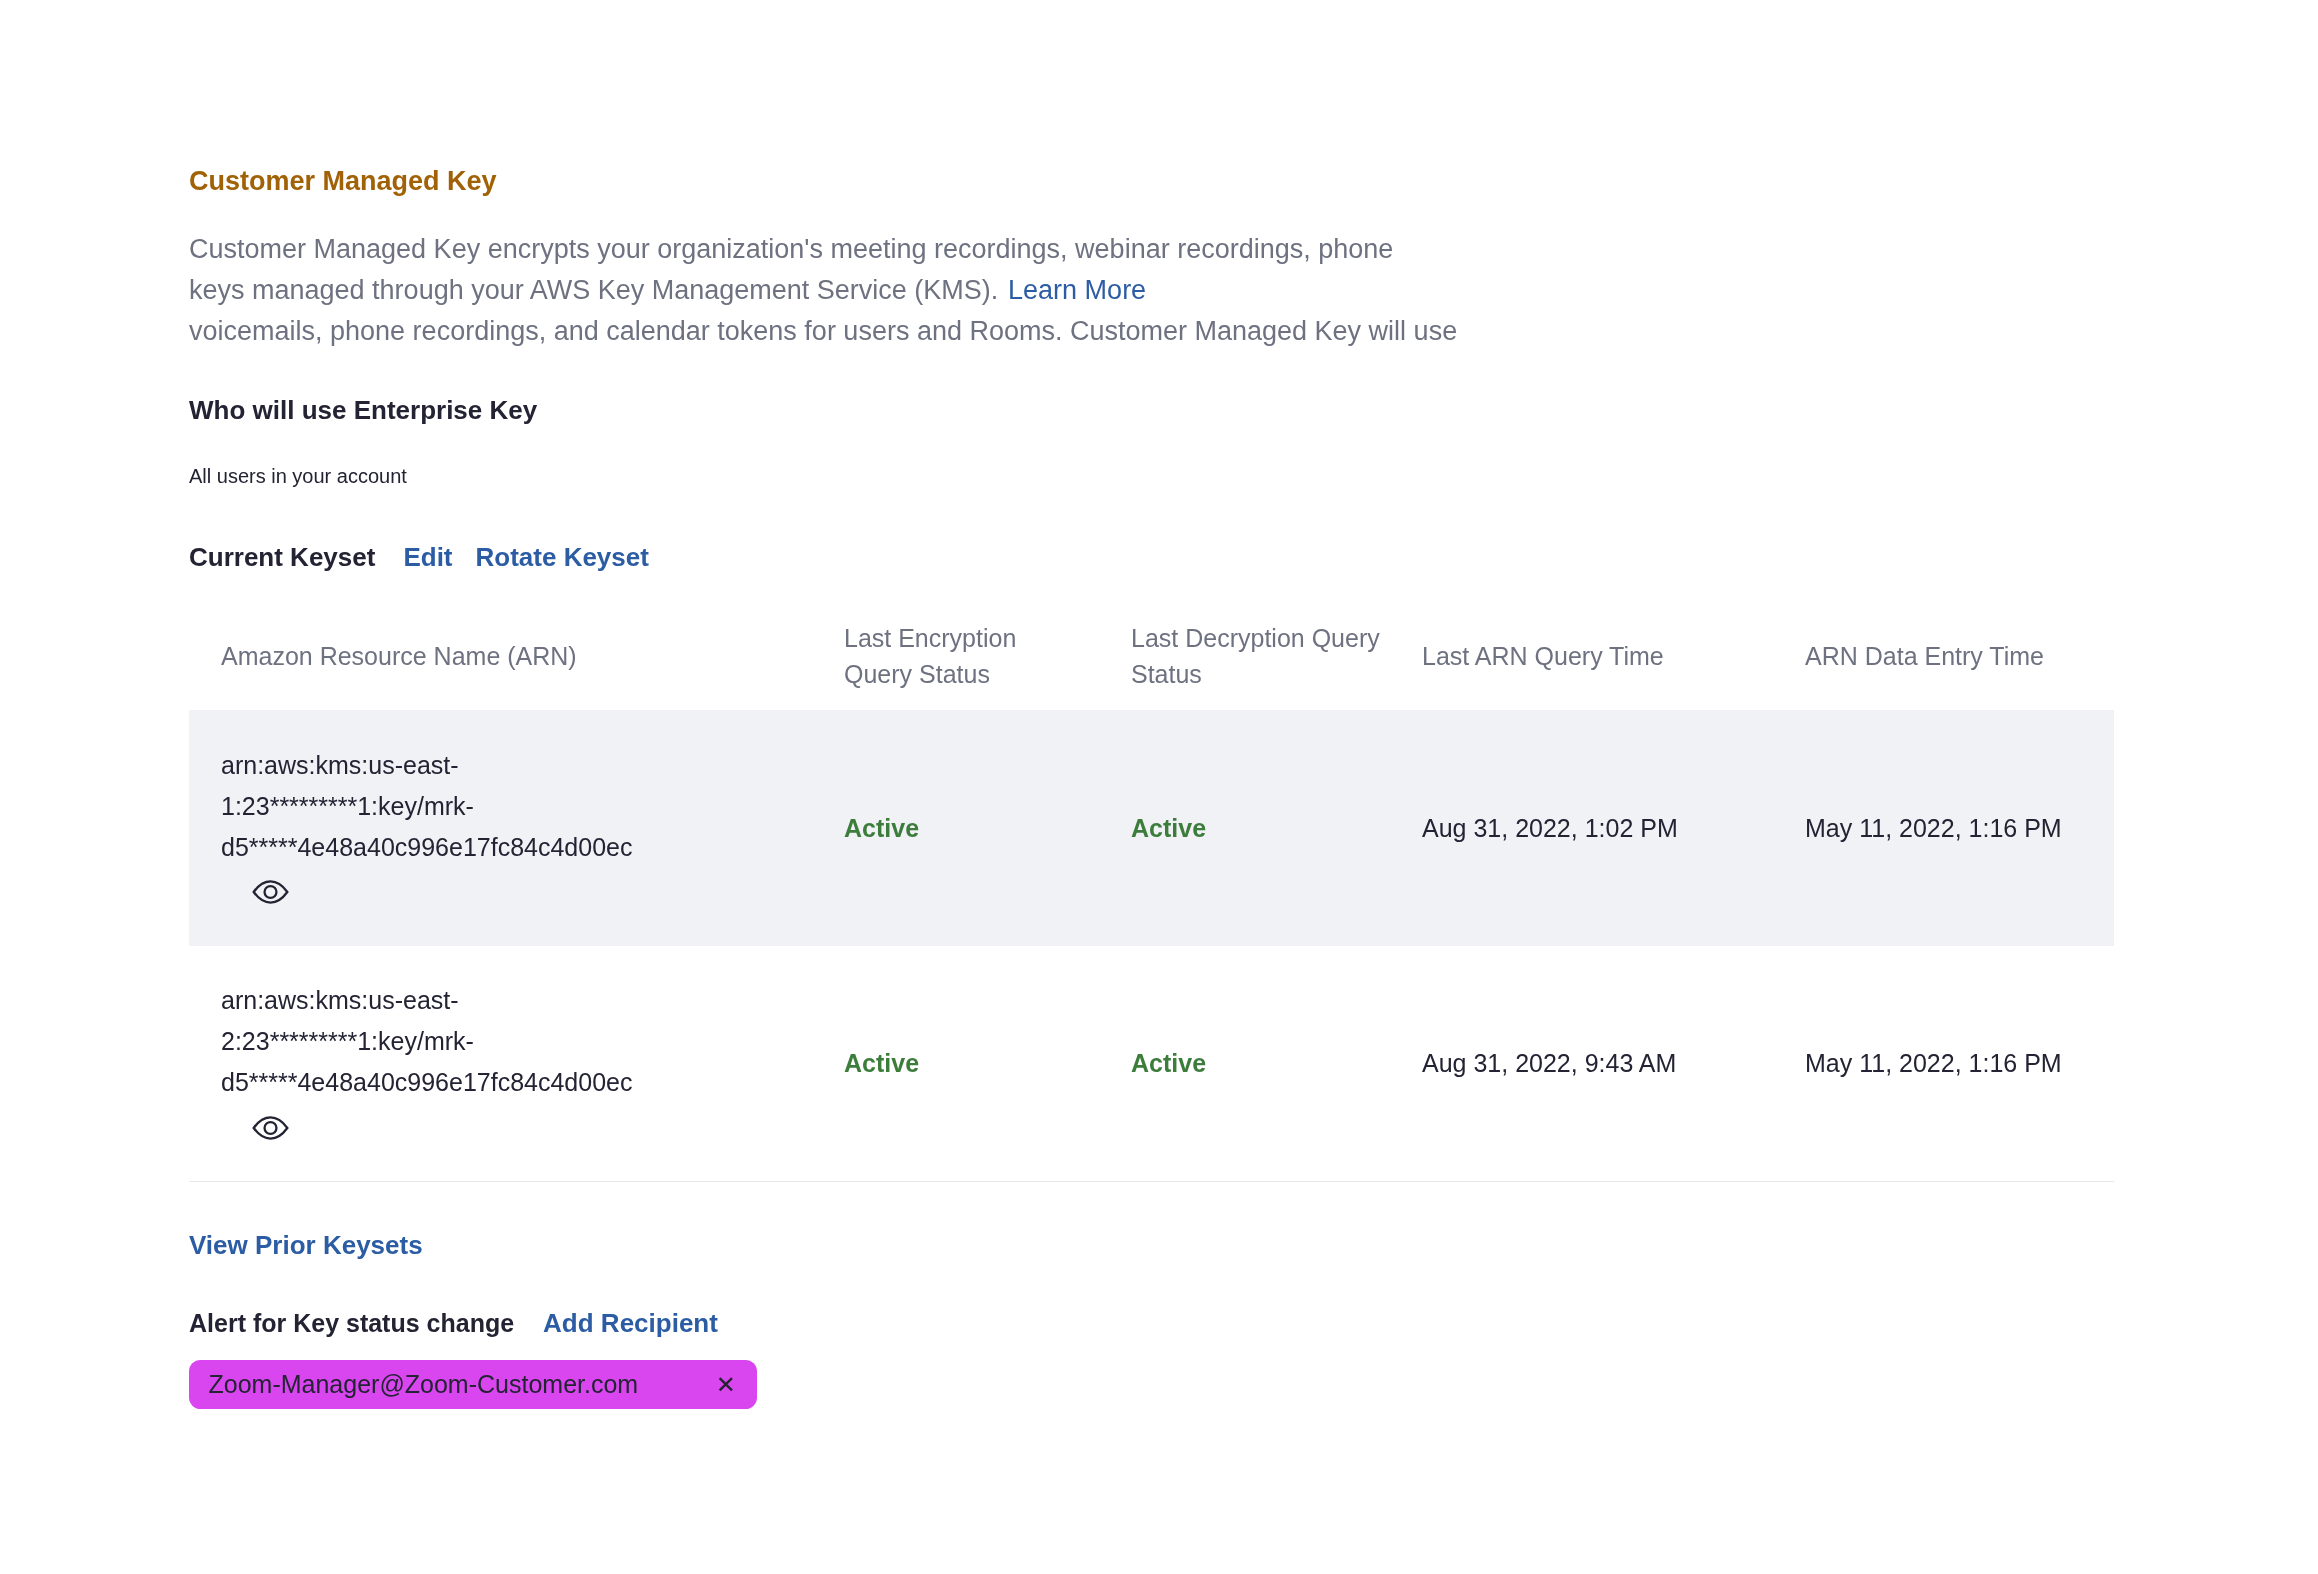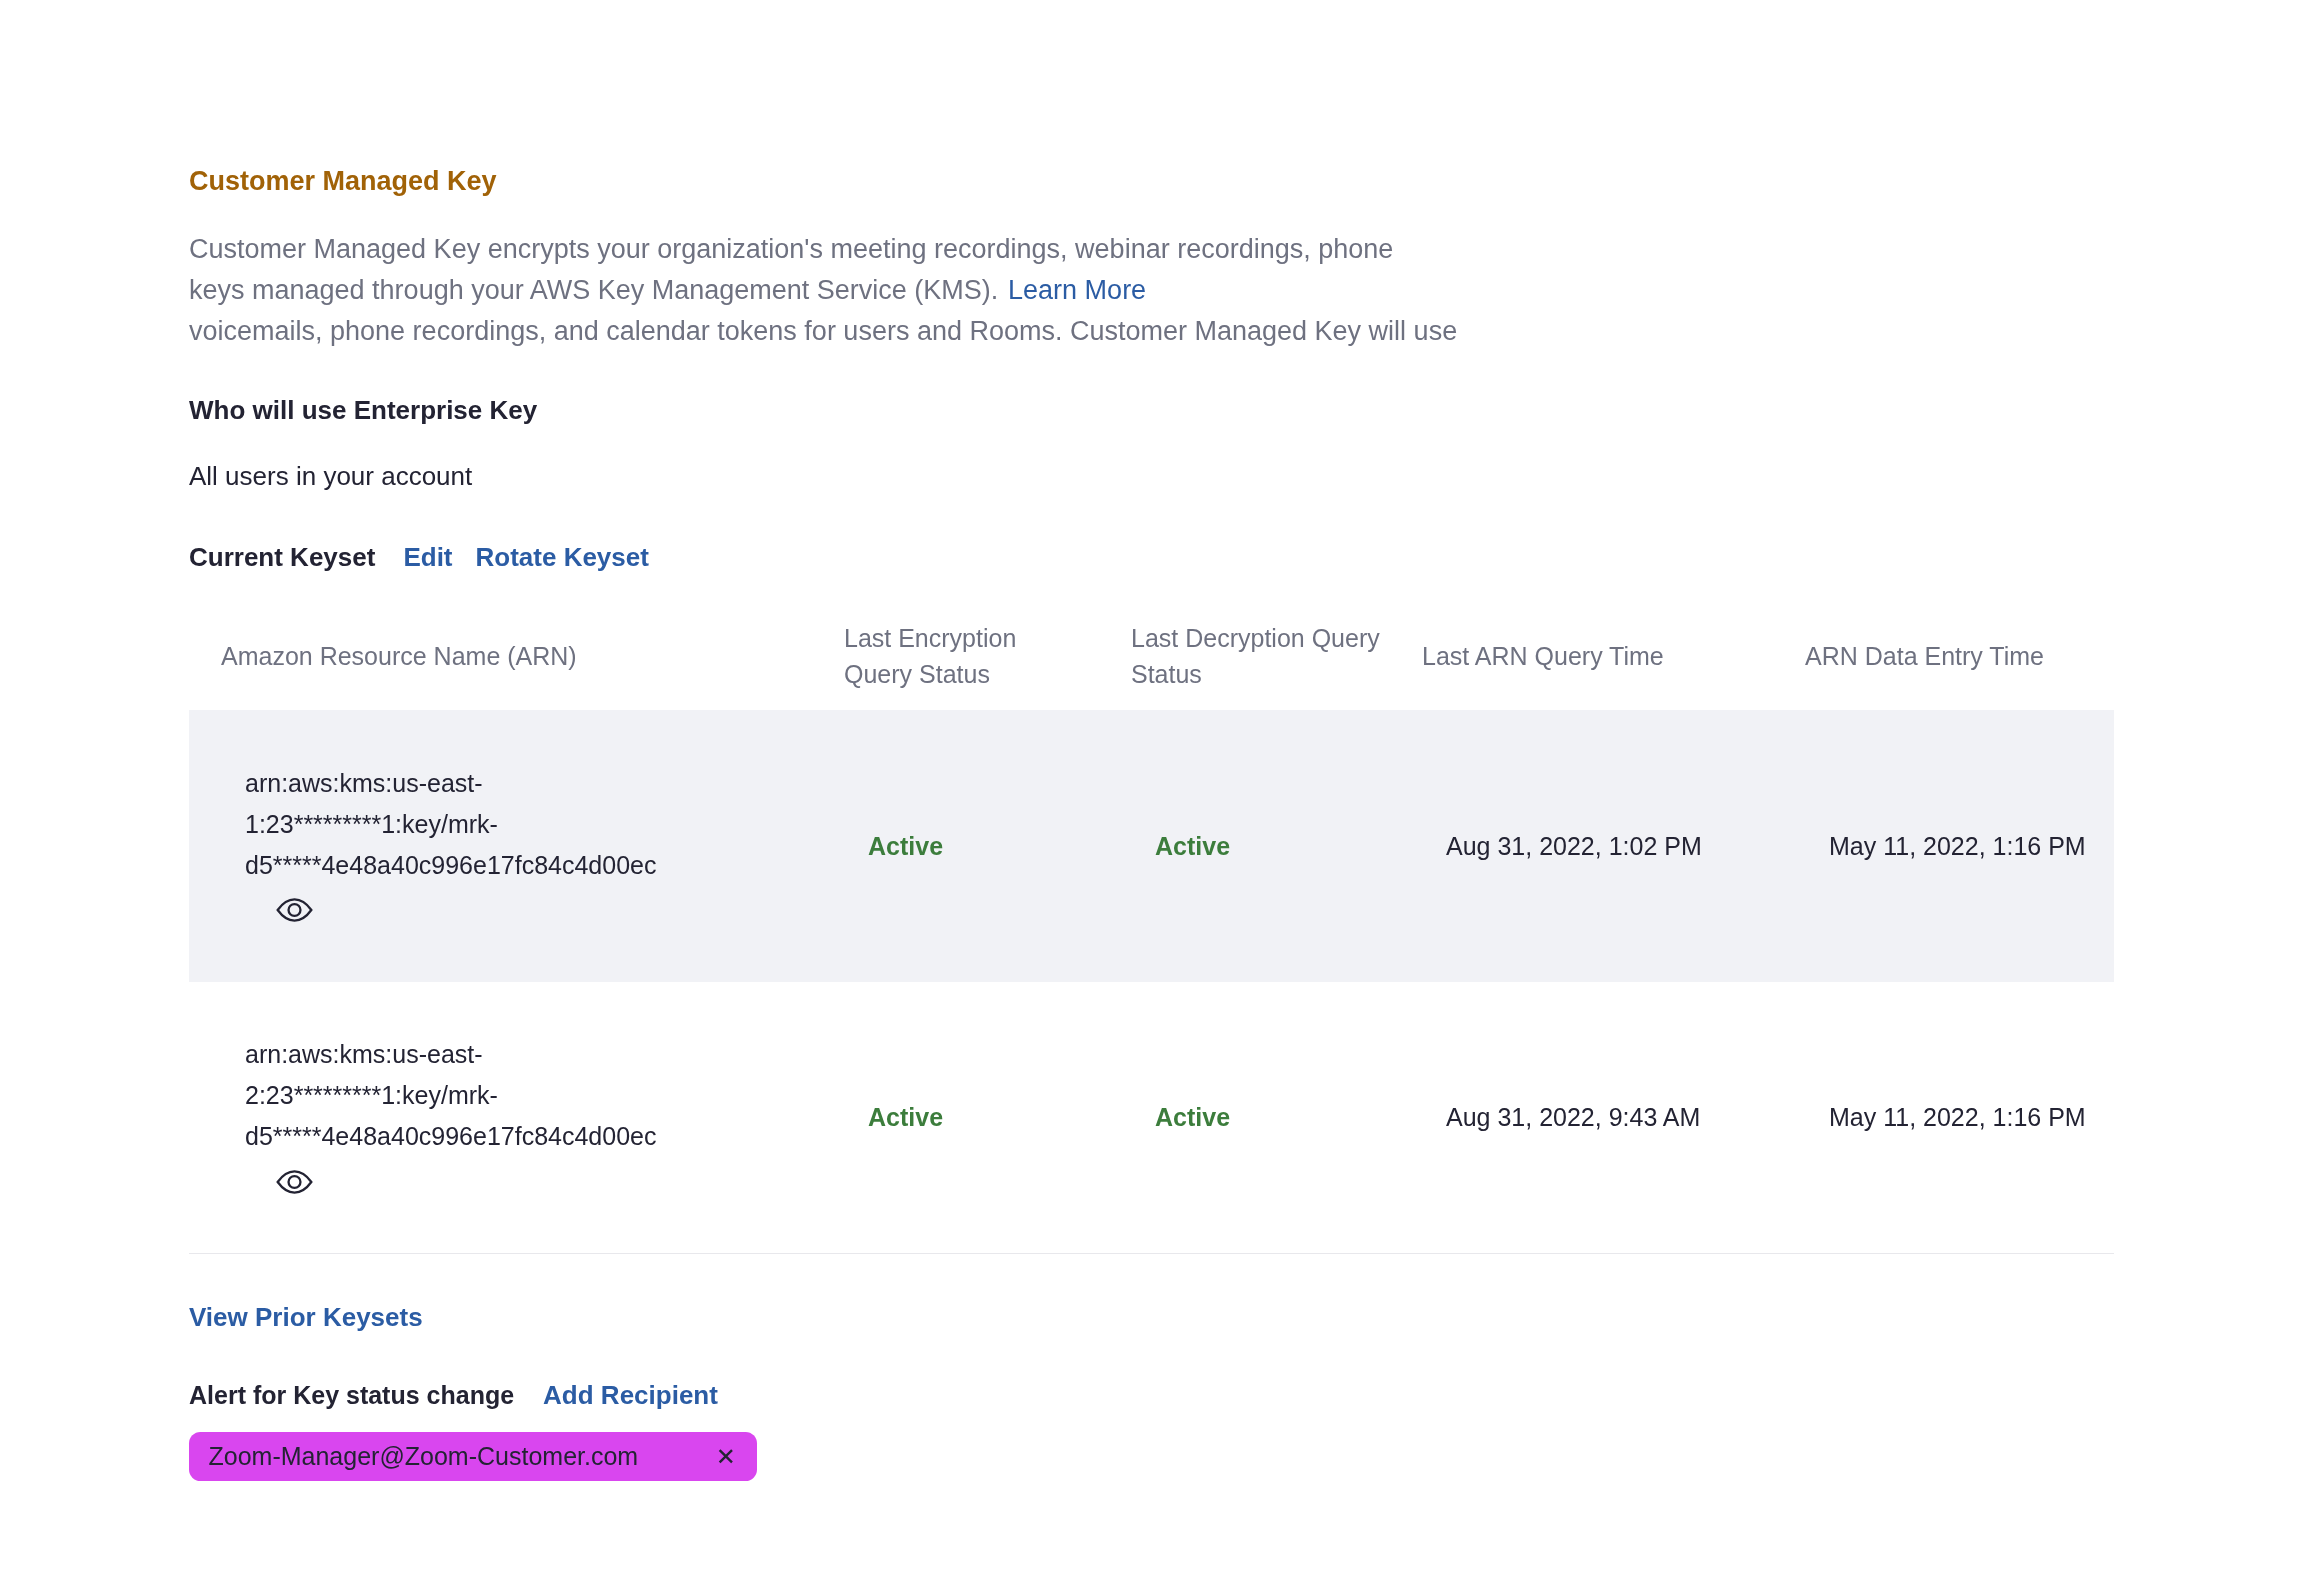--- a/index.html
+++ b/index.html
@@ -16,37 +16,37 @@
 
   .description { margin-top: 32px; font-size: 27px; line-height: 41px; color: #6e7180; }
   .description .line { display: block; }
   .description .line-with-link { display: flex; gap: 9.7px; align-items: baseline; }
 
   a.link { color: #2b5ca4; text-decoration: none; cursor: pointer; }
   a.link.semibold { font-weight: 600; }
 
   .section-heading { font-size: 26px; line-height: 32px; font-weight: 700; color: #232333; }
   .who-heading { margin-top: 42px; }
-  .who-value { margin-top: 32px; font-size: 26px; line-height: 36px; color: #232333; }
+  .who-value { margin-top: 32px; font-size: 20px; line-height: 36px; color: #232333; }
 
   .keyset-row { margin-top: 47px; display: flex; align-items: flex-end; gap: 28px; }
   .keyset-row .links { display: flex; gap: 23px; font-size: 26px; }
 
   .table { margin-top: 28px; width: 1925px; font-size: 25px; }
   .t-row { display: flex; align-items: center; }
   .t-head { min-height: 109px; color: #6e7180; }
   .t-head .cell { line-height: 36px; }
   .cell { flex: none; }
   .col-arn { width: 655px; padding-left: 32px; padding-right: 81px; }
   .col-enc { width: 287px; padding-right: 41px; }
   .col-dec { width: 291px; padding-right: 41px; }
   .col-qt  { width: 383px; padding-right: 32px; }
   .col-et  { width: 309px; padding-right: 37px; }
 
-  .data-row { height: 272px; padding-left: 24px; }
+  .data-row { height: 236px; }
   .data-row.striped { background: #f1f2f6; }
   .data-row.last { border-bottom: 1.6px solid #e8e8ec; }
   .arn-lines { line-height: 41px; color: #232333; }
   .arn-lines span { display: block; }
   .eye-btn {
     display: inline-flex; margin: 11.4px 0 0 31px; background: none; border: none;
     cursor: pointer; padding: 0;
   }
   .status { font-weight: 700; color: #3c7d3c; }
   .time { line-height: 41px; color: #232333; }

